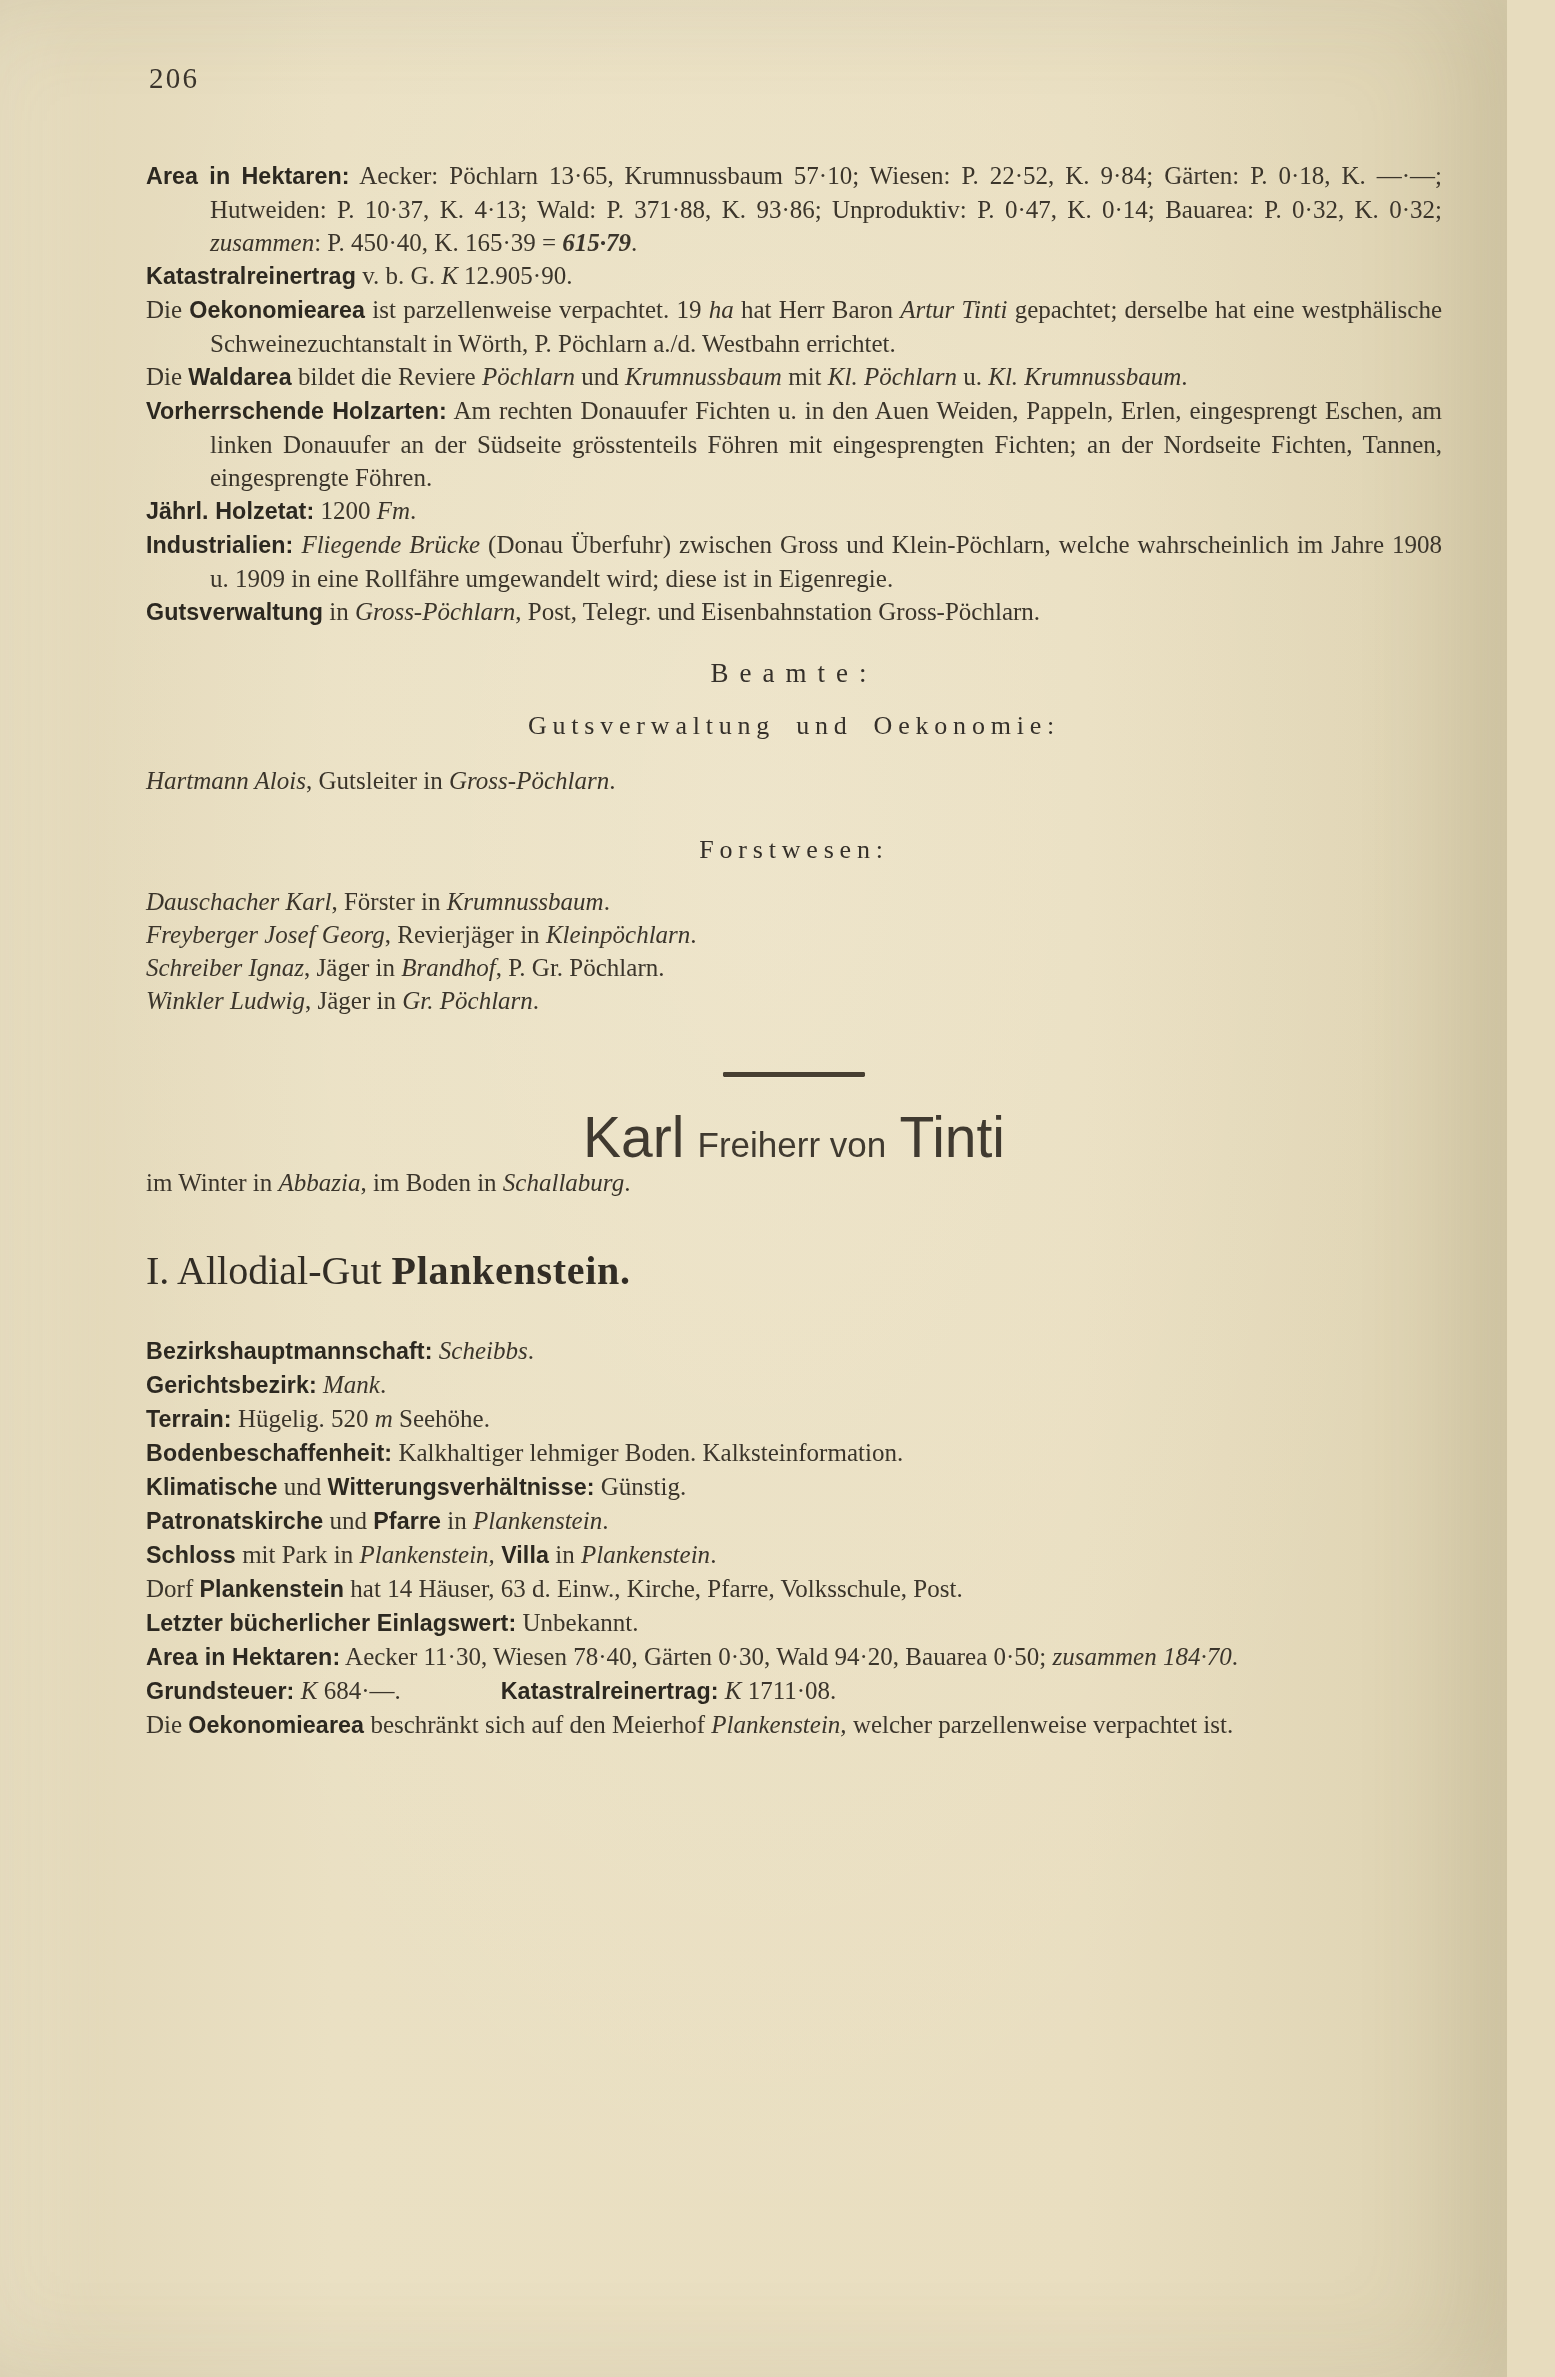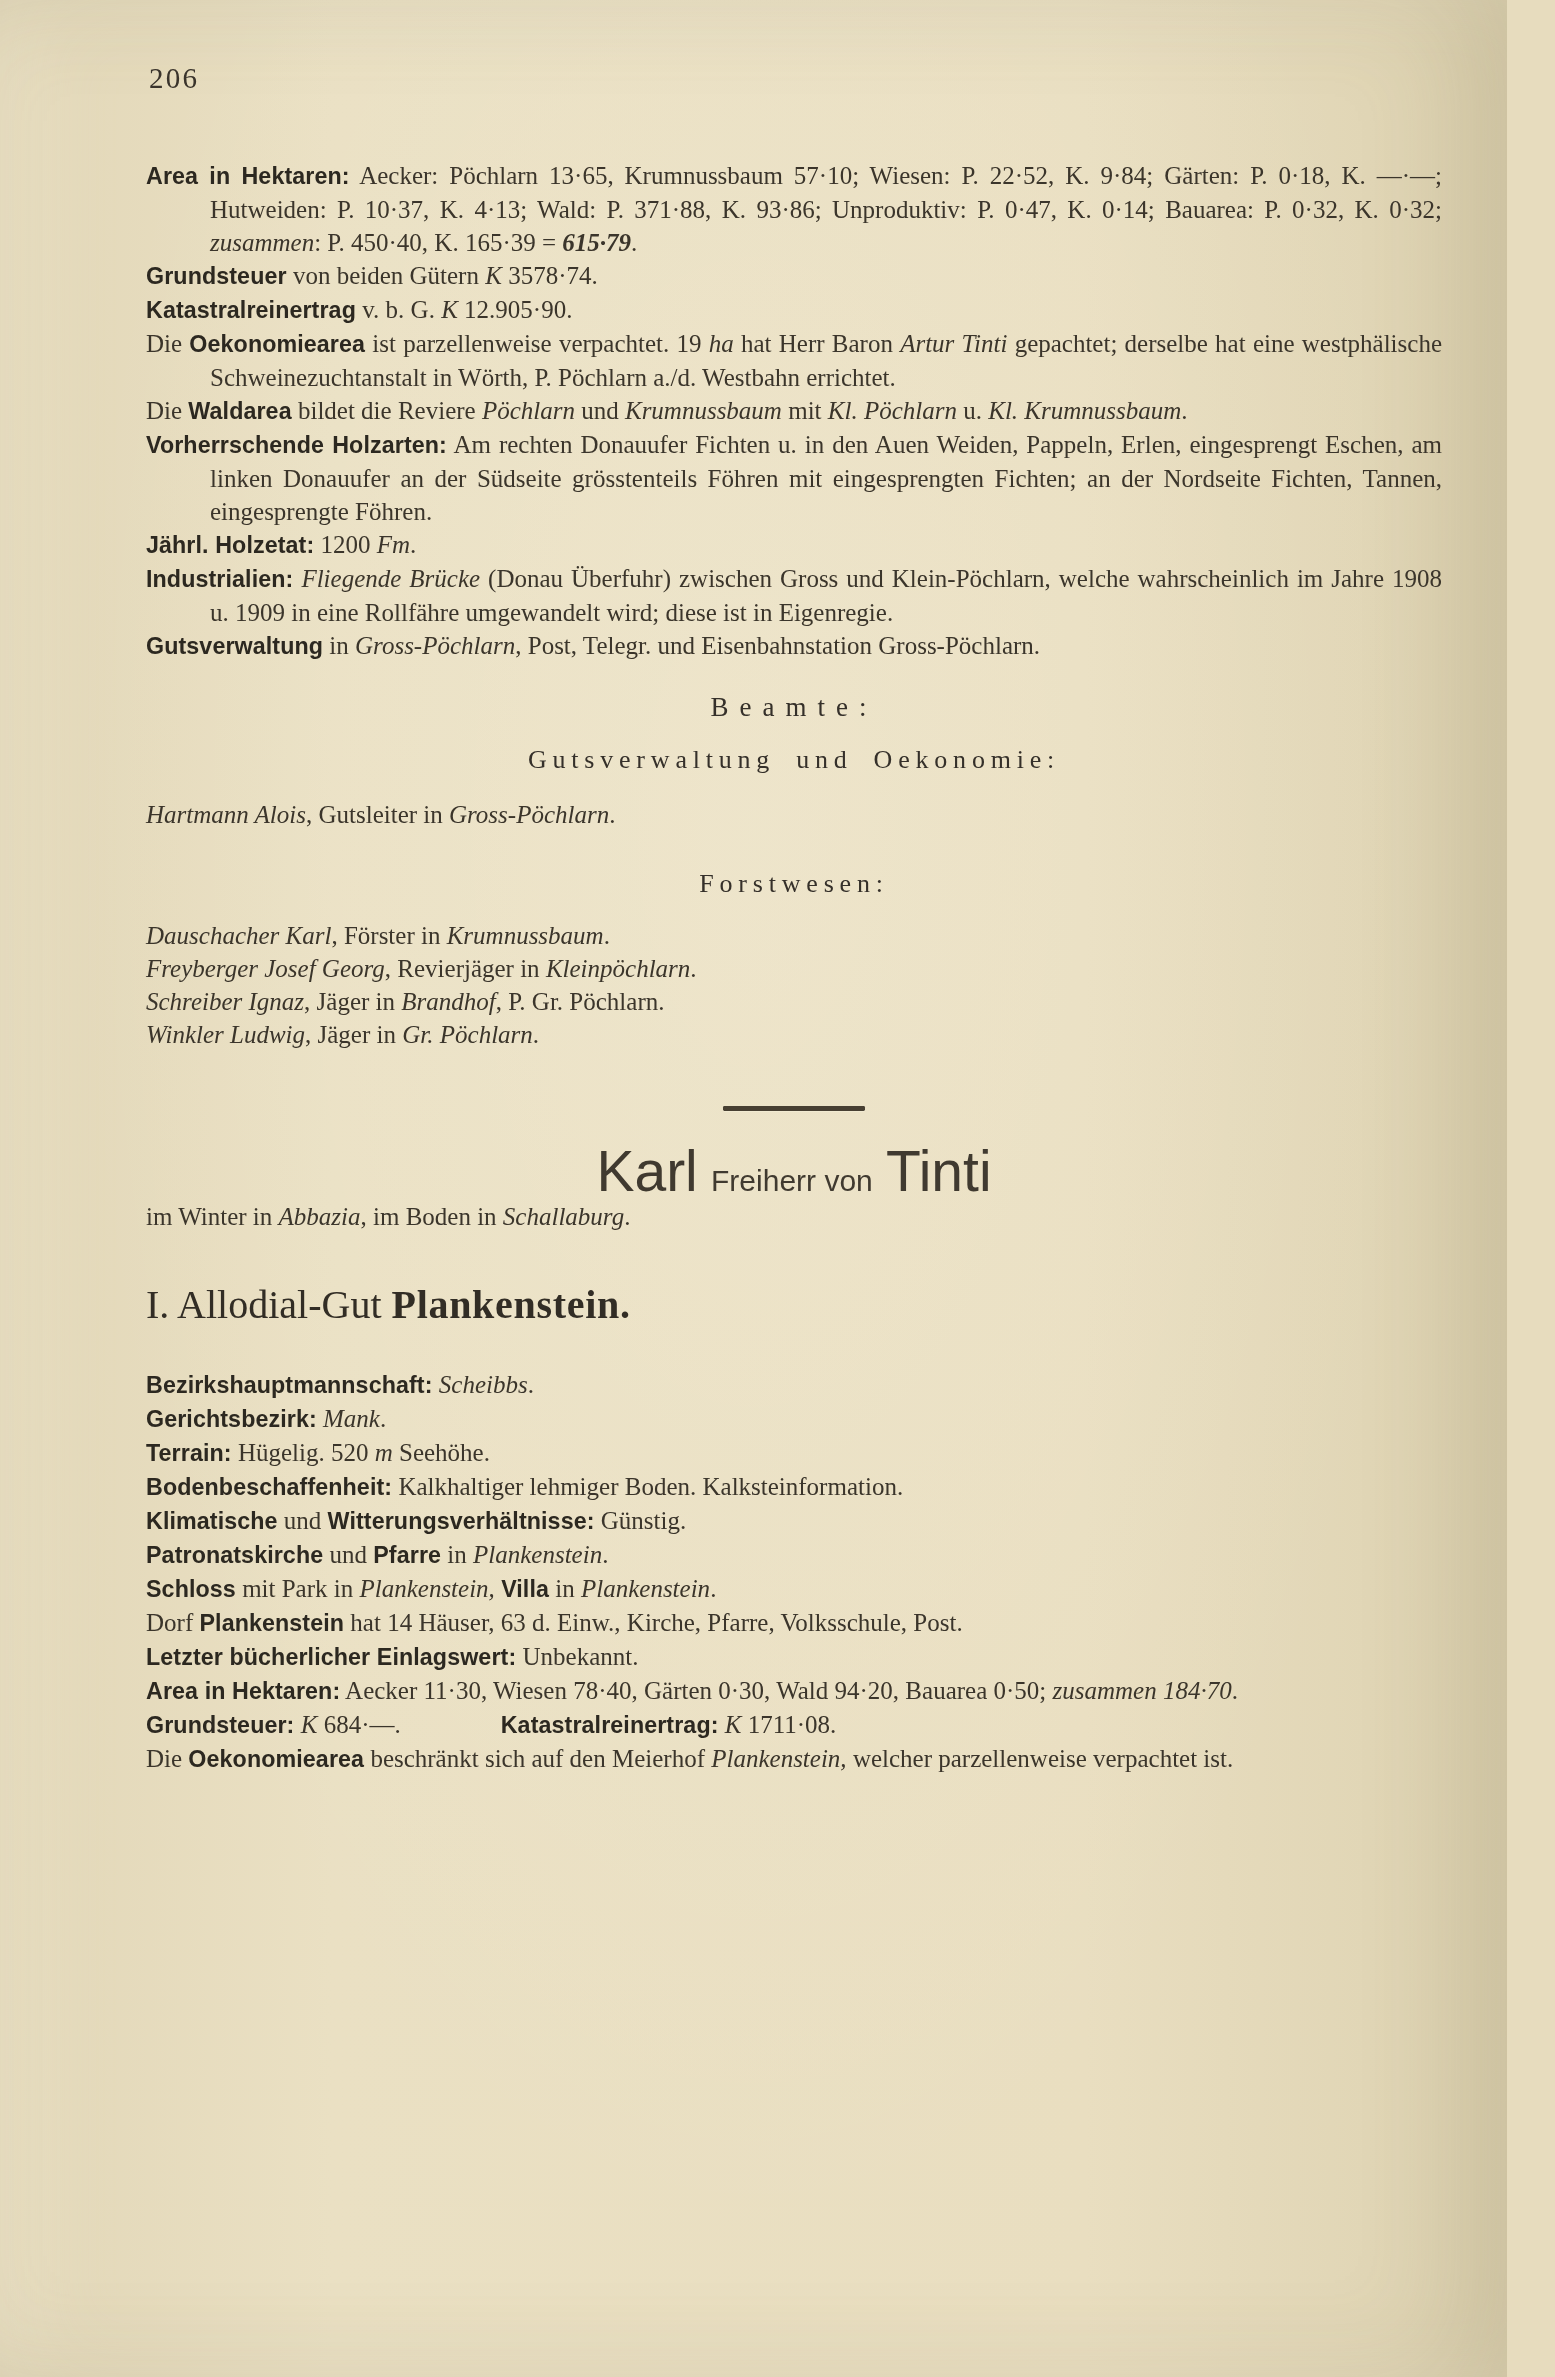--- a/index.html
+++ b/index.html
@@ -47,21 +47,21 @@
     width:142px; height:5px; background:#473f32;
     margin:55px auto 0; border-radius:1.4px;
     box-shadow:0 0.7px 0 rgba(255,250,230,0.4);
   }
 
   .owner-line {
     margin-top:32px; text-align:center;
     font-family:"Liberation Sans", sans-serif; color:#403a30;
   }
   .owner-big { font-size:57px; line-height:1; }
-  .owner-mid { font-size:30px; line-height:1; margin:0 10px; }
+  .owner-mid { font-size:35px; line-height:1; margin:0 10px; }
 
   .residence { margin-top:33px; }
 
   h2.section-title {
     margin:48px 0 0; text-align:left; font-weight:400;
     font-size:40px; line-height:1.2; color:#322d25;
   }
   .st-main { font-weight:700; letter-spacing:0.7px; }
 
   .section-lines { margin-top:39px; }
@@ -69,21 +69,20 @@
 </head>
 <body>
 
 <div class="page">
 
   <div class="page-number">206</div>
 
   <div class="text-block">
 
     <p class="body hang"><span class="kw">Area in Hektaren:</span><span> Aecker: Pöchlarn 13·65, Krumnussbaum 57·10; Wiesen: P. 22·52, K. 9·84; Gärten: P. 0·18, K. —·—; Hutweiden: P. 10·37, K. 4·13; Wald: P. 371·88, K. 93·86; Unproduktiv: P. 0·47, K. 0·14; Bauarea: P. 0·32, K. 0·32; </span><span class="it">zusammen</span><span>: P. 450·40, K. 165·39 = </span><span class="bit">615·79</span><span>.</span></p>
-    <p class="body hang"><span class="kw">Grundsteuer</span><span> von beiden Gütern </span><span class="it">K</span><span> 3578·74.</span></p>
     <p class="body hang"><span class="kw">Katastralreinertrag</span><span> v. b. G. </span><span class="it">K</span><span> 12.905·90.</span></p>
     <p class="body hang"><span>Die </span><span class="kw">Oekonomiearea</span><span> ist parzellenweise verpachtet. 19 </span><span class="it">ha</span><span> hat Herr Baron </span><span class="it">Artur Tinti</span><span> gepachtet; derselbe hat eine westphälische Schweinezuchtanstalt in Wörth, P. Pöchlarn a./d. Westbahn errichtet.</span></p>
     <p class="body hang"><span>Die </span><span class="kw">Waldarea</span><span> bildet die Reviere </span><span class="it">Pöchlarn</span><span> und </span><span class="it">Krumnussbaum</span><span> mit </span><span class="it">Kl. Pöchlarn</span><span> u. </span><span class="it">Kl. Krumnussbaum</span><span>.</span></p>
     <p class="body hang"><span class="kw">Vorherrschende Holzarten:</span><span> Am rechten Donauufer Fichten u. in den Auen Weiden, Pappeln, Erlen, eingesprengt Eschen, am linken Donauufer an der Südseite grösstenteils Föhren mit eingesprengten Fichten; an der Nordseite Fichten, Tannen, eingesprengte Föhren.</span></p>
     <p class="body hang"><span class="kw">Jährl. Holzetat:</span><span> 1200 </span><span class="it">Fm</span><span>.</span></p>
     <p class="body hang"><span class="kw">Industrialien:</span><span> </span><span class="it">Fliegende Brücke</span><span> (Donau Überfuhr) zwischen Gross und Klein-Pöchlarn, welche wahrscheinlich im Jahre 1908 u. 1909 in eine Rollfähre umgewandelt wird; diese ist in Eigenregie.</span></p>
     <p class="body hang"><span class="kw">Gutsverwaltung</span><span> in </span><span class="it">Gross-Pöchlarn</span><span>, Post, Telegr. und Eisenbahnstation Gross-Pöchlarn.</span></p>
 
     <h3 class="h-spaced">Beamte:</h3>
     <h4 class="h-spaced2">Gutsverwaltung und Oekonomie:</h4>

